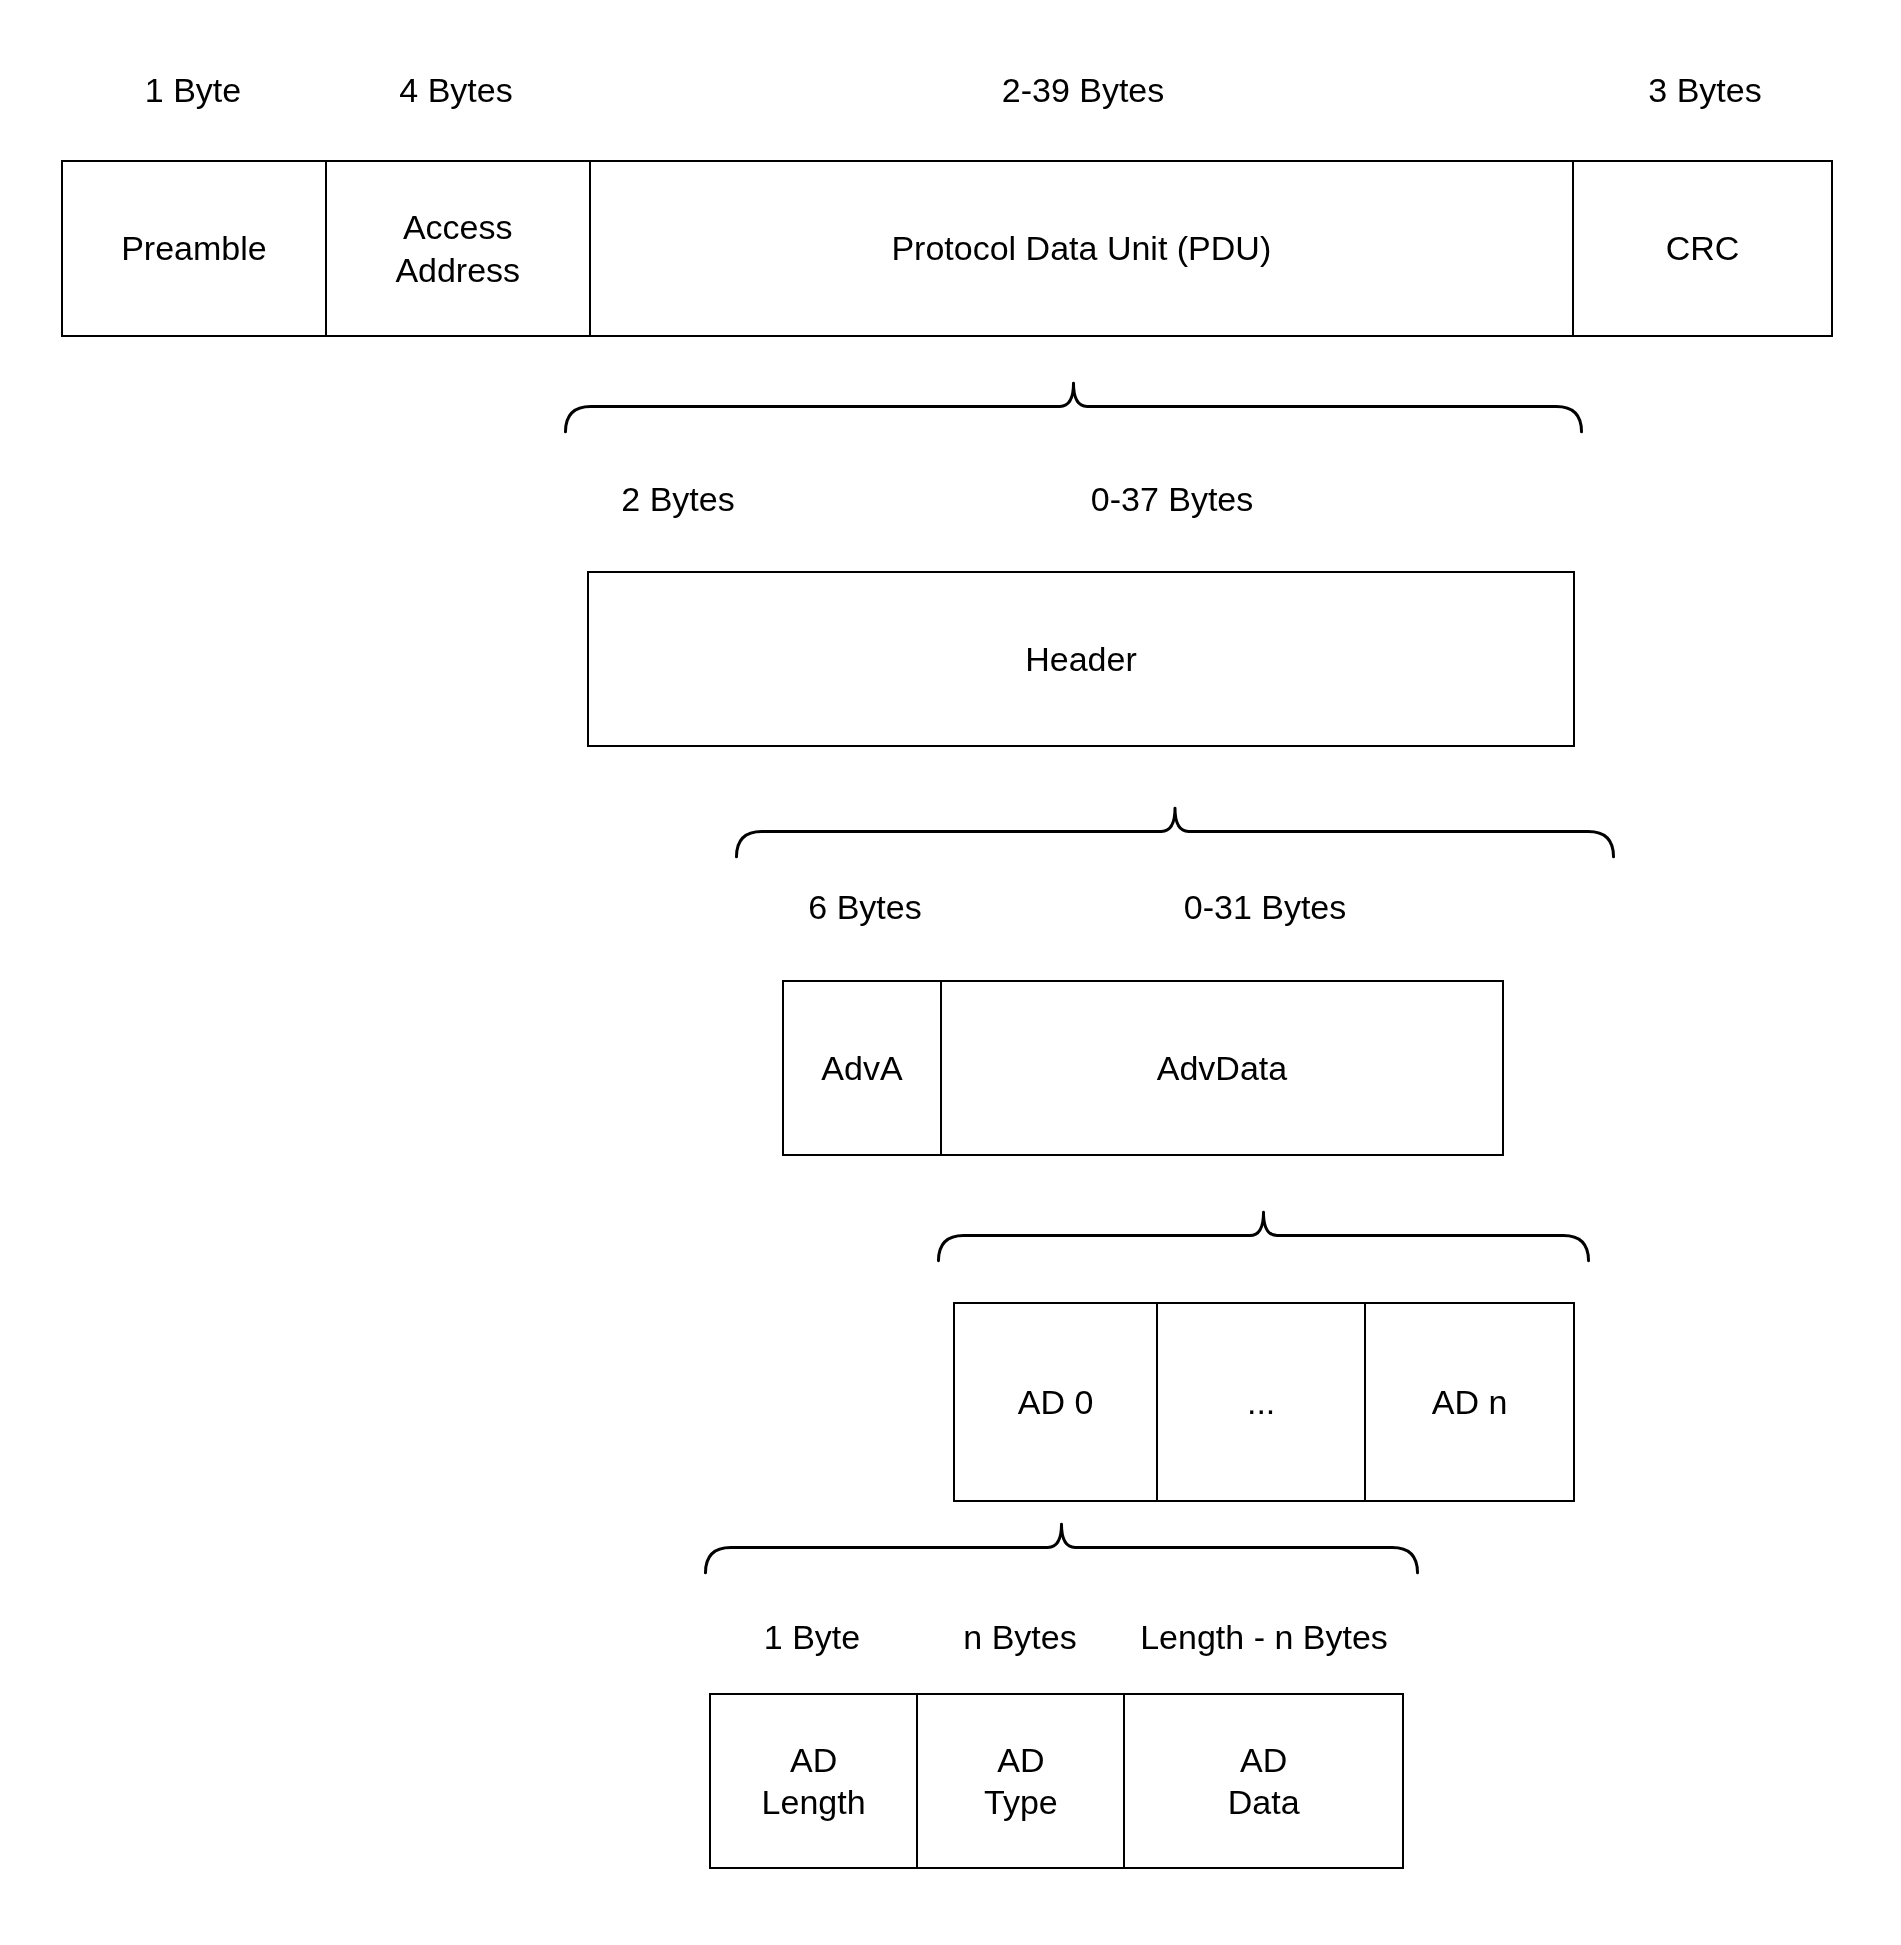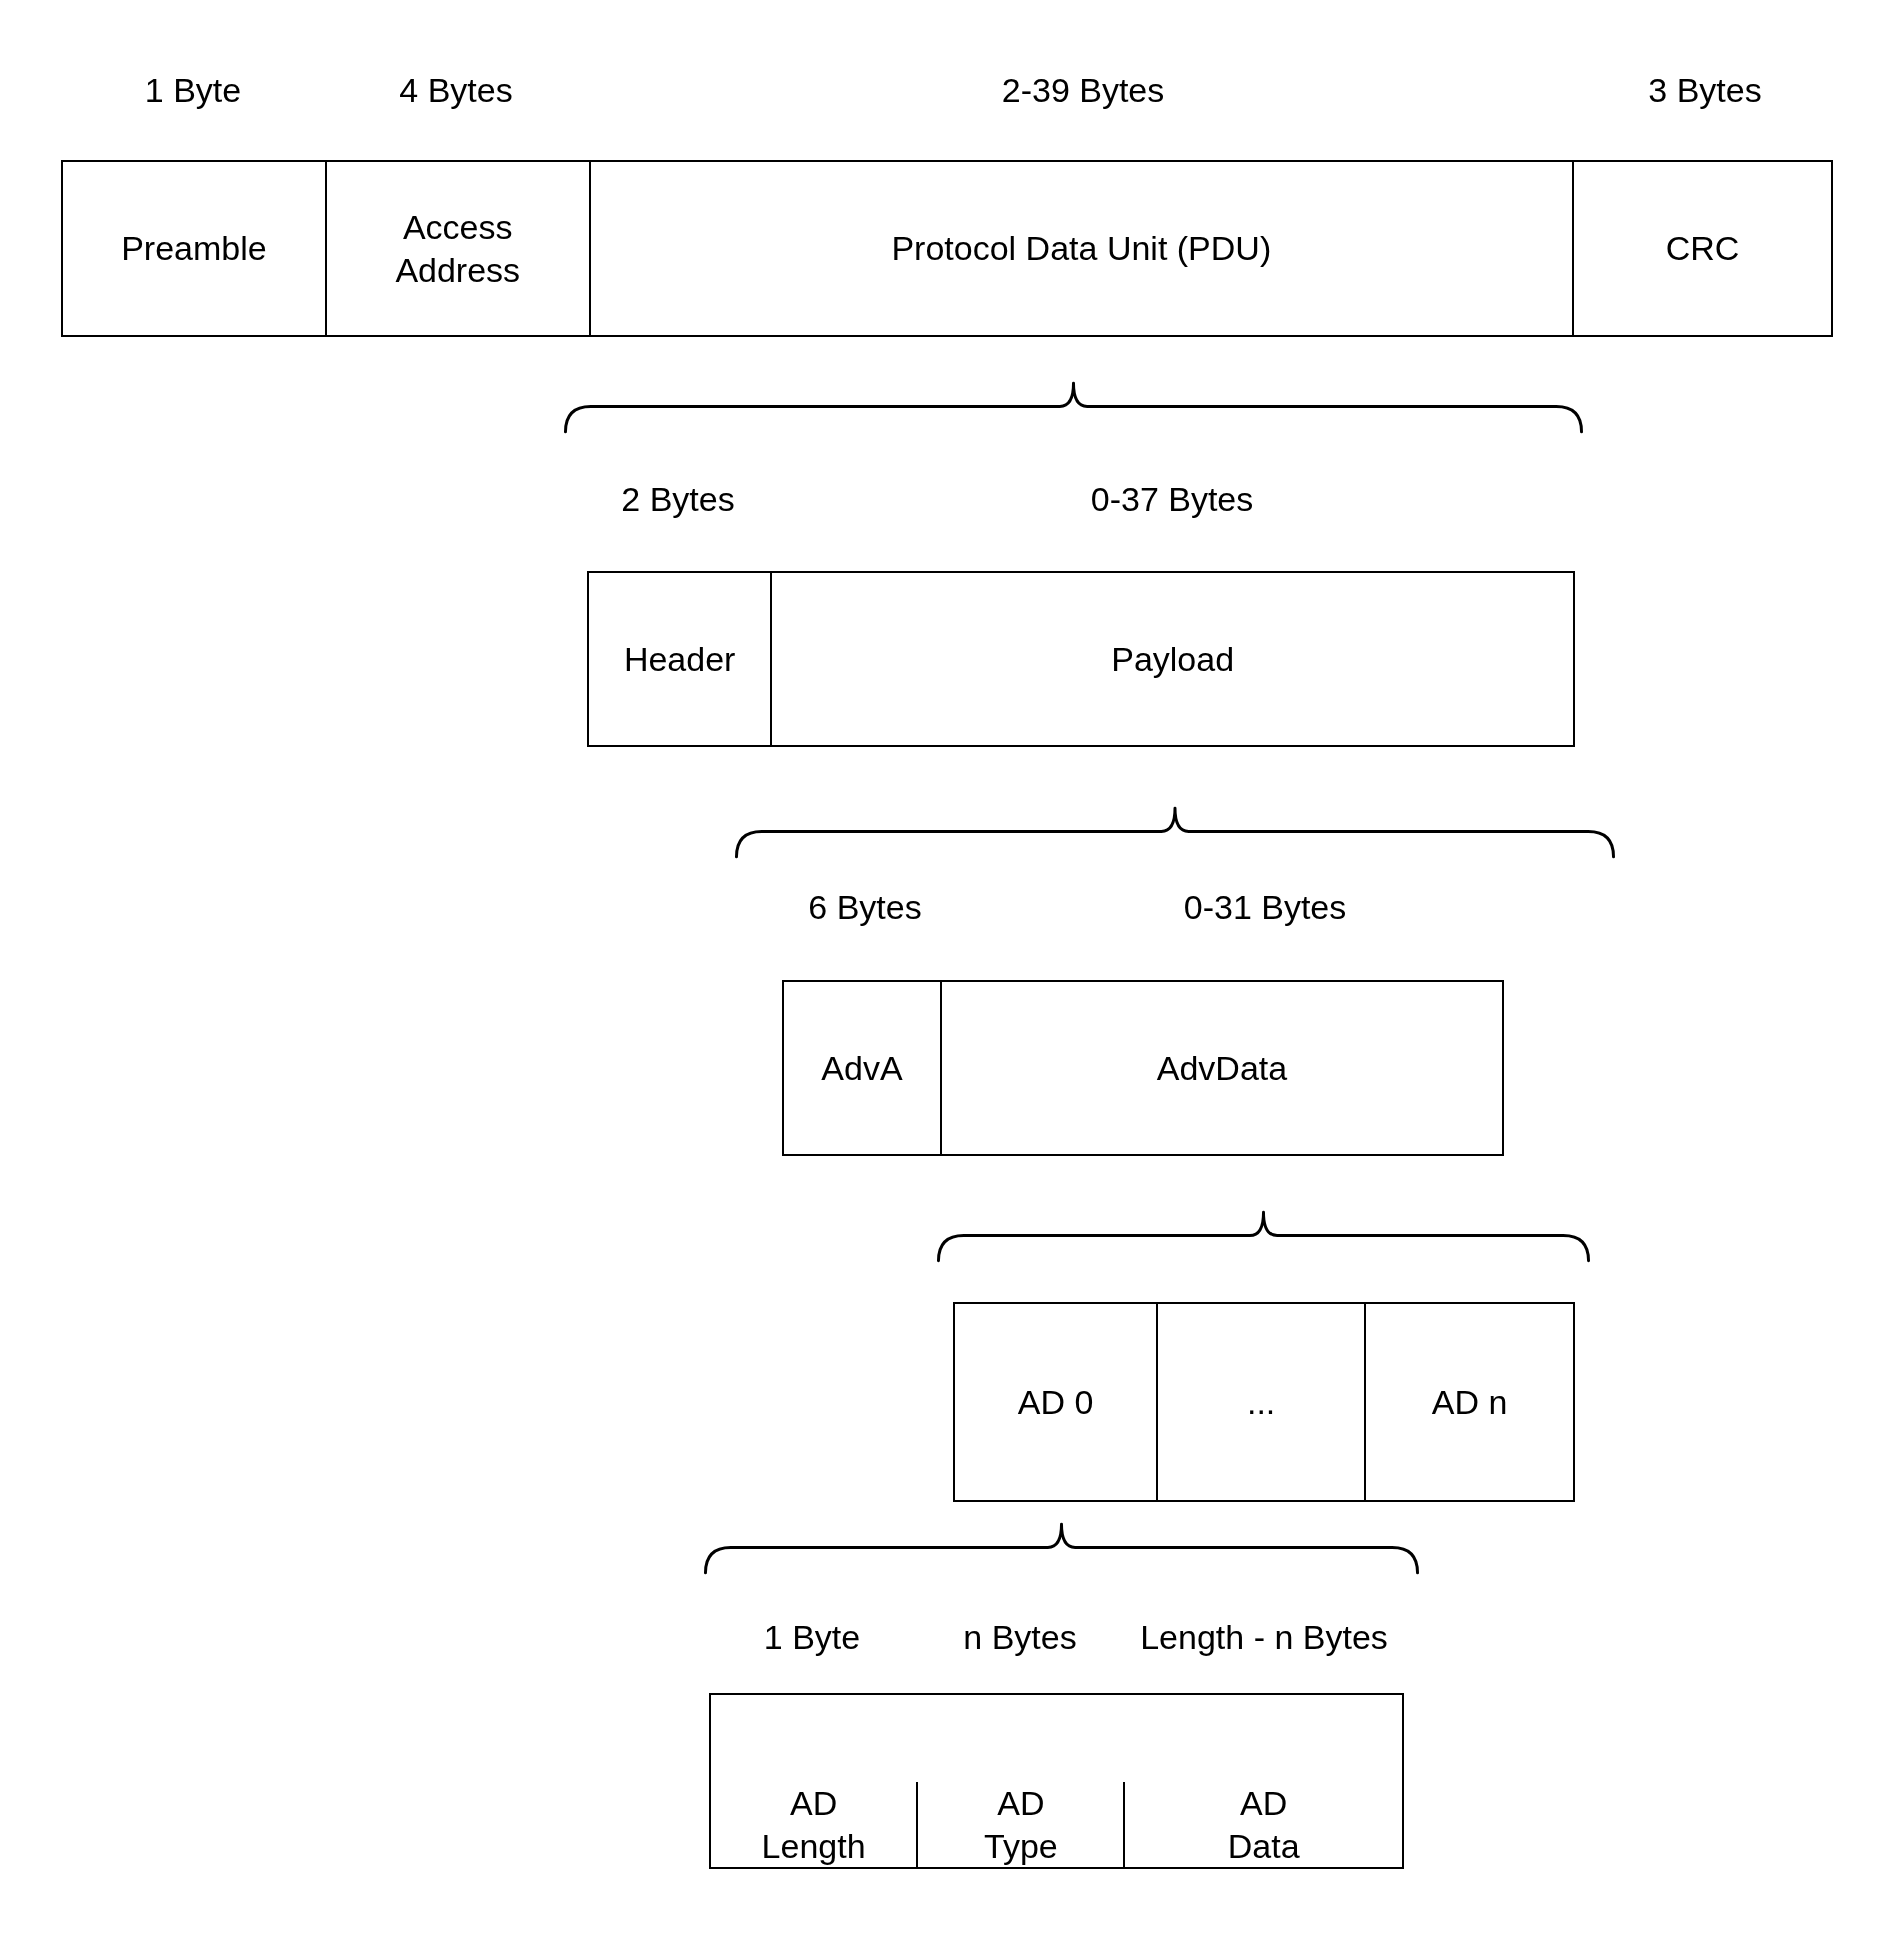--- a/index.html
+++ b/index.html
@@ -76,21 +76,20 @@
 
   <svg class="brace" style="left:564px; top:379px;" width="1019" height="57" viewBox="0 0 1045 58">
     <path d="M 1.5,54 Q 1.5,28 27.5,28 L 508.5,28 Q 522.5,28 522.5,4 Q 522.5,28 536.5,28 L 1017.5,28 Q 1043.5,28 1043.5,54"></path>
   </svg>
 
   <div class="size-label" style="left:678px; top:499px;text-align:center;">2 Bytes</div>
   <div class="size-label" style="left:1172px; top:499px;">0-37 Bytes</div>
 
   <div class="row" style="left:587px; top:571px; width:988px; height:176px;">
     <div class="cell" style="flex:187 0 0;">Header</div>
-    <div class="cell" style="flex:826 0 0;">Payload</div>
   </div>
 
   <svg class="brace" style="left:735px; top:804px;" width="880" height="57" viewBox="0 0 902 58">
     <path d="M 1.5,54 Q 1.5,28 27.5,28 L 437,28 Q 451,28 451,4 Q 451,28 465,28 L 874.5,28 Q 900.5,28 900.5,54"></path>
   </svg>
 
   <div class="size-label" style="left:865px; top:907px;">6 Bytes</div>
   <div class="size-label" style="left:1265px; top:907px;">0-31 Bytes</div>
 
   <div class="row" style="left:782px; top:980px; width:722px; height:176px;">
@@ -109,21 +108,21 @@
   </div>
 
   <svg class="brace" style="left:704px; top:1520px;" width="715" height="57" viewBox="0 0 733 58">
     <path d="M 1.5,54 Q 1.5,28 27.5,28 L 352.5,28 Q 366.5,28 366.5,4 Q 366.5,28 380.5,28 L 705.5,28 Q 731.5,28 731.5,54"></path>
   </svg>
 
   <div class="size-label" style="left:812px; top:1637px;">1 Byte</div>
   <div class="size-label" style="left:1020px; top:1637px;">n Bytes</div>
   <div class="size-label" style="left:1264px; top:1637px;">Length - n Bytes</div>
 
-  <div class="row" style="left:709px; top:1693px; width:695px; height:176px;align-items:flex-end;">
+  <div class="row" style="left:709px; top:1693px; width:695px; height:176px;">
     <div class="cell" style="flex:213 0 0;">AD
 Length</div>
     <div class="cell" style="flex:213 0 0;">AD
 Type</div>
     <div class="cell" style="flex:287 0 0;">AD
 Data</div>
   </div>
 
 </div>
 

